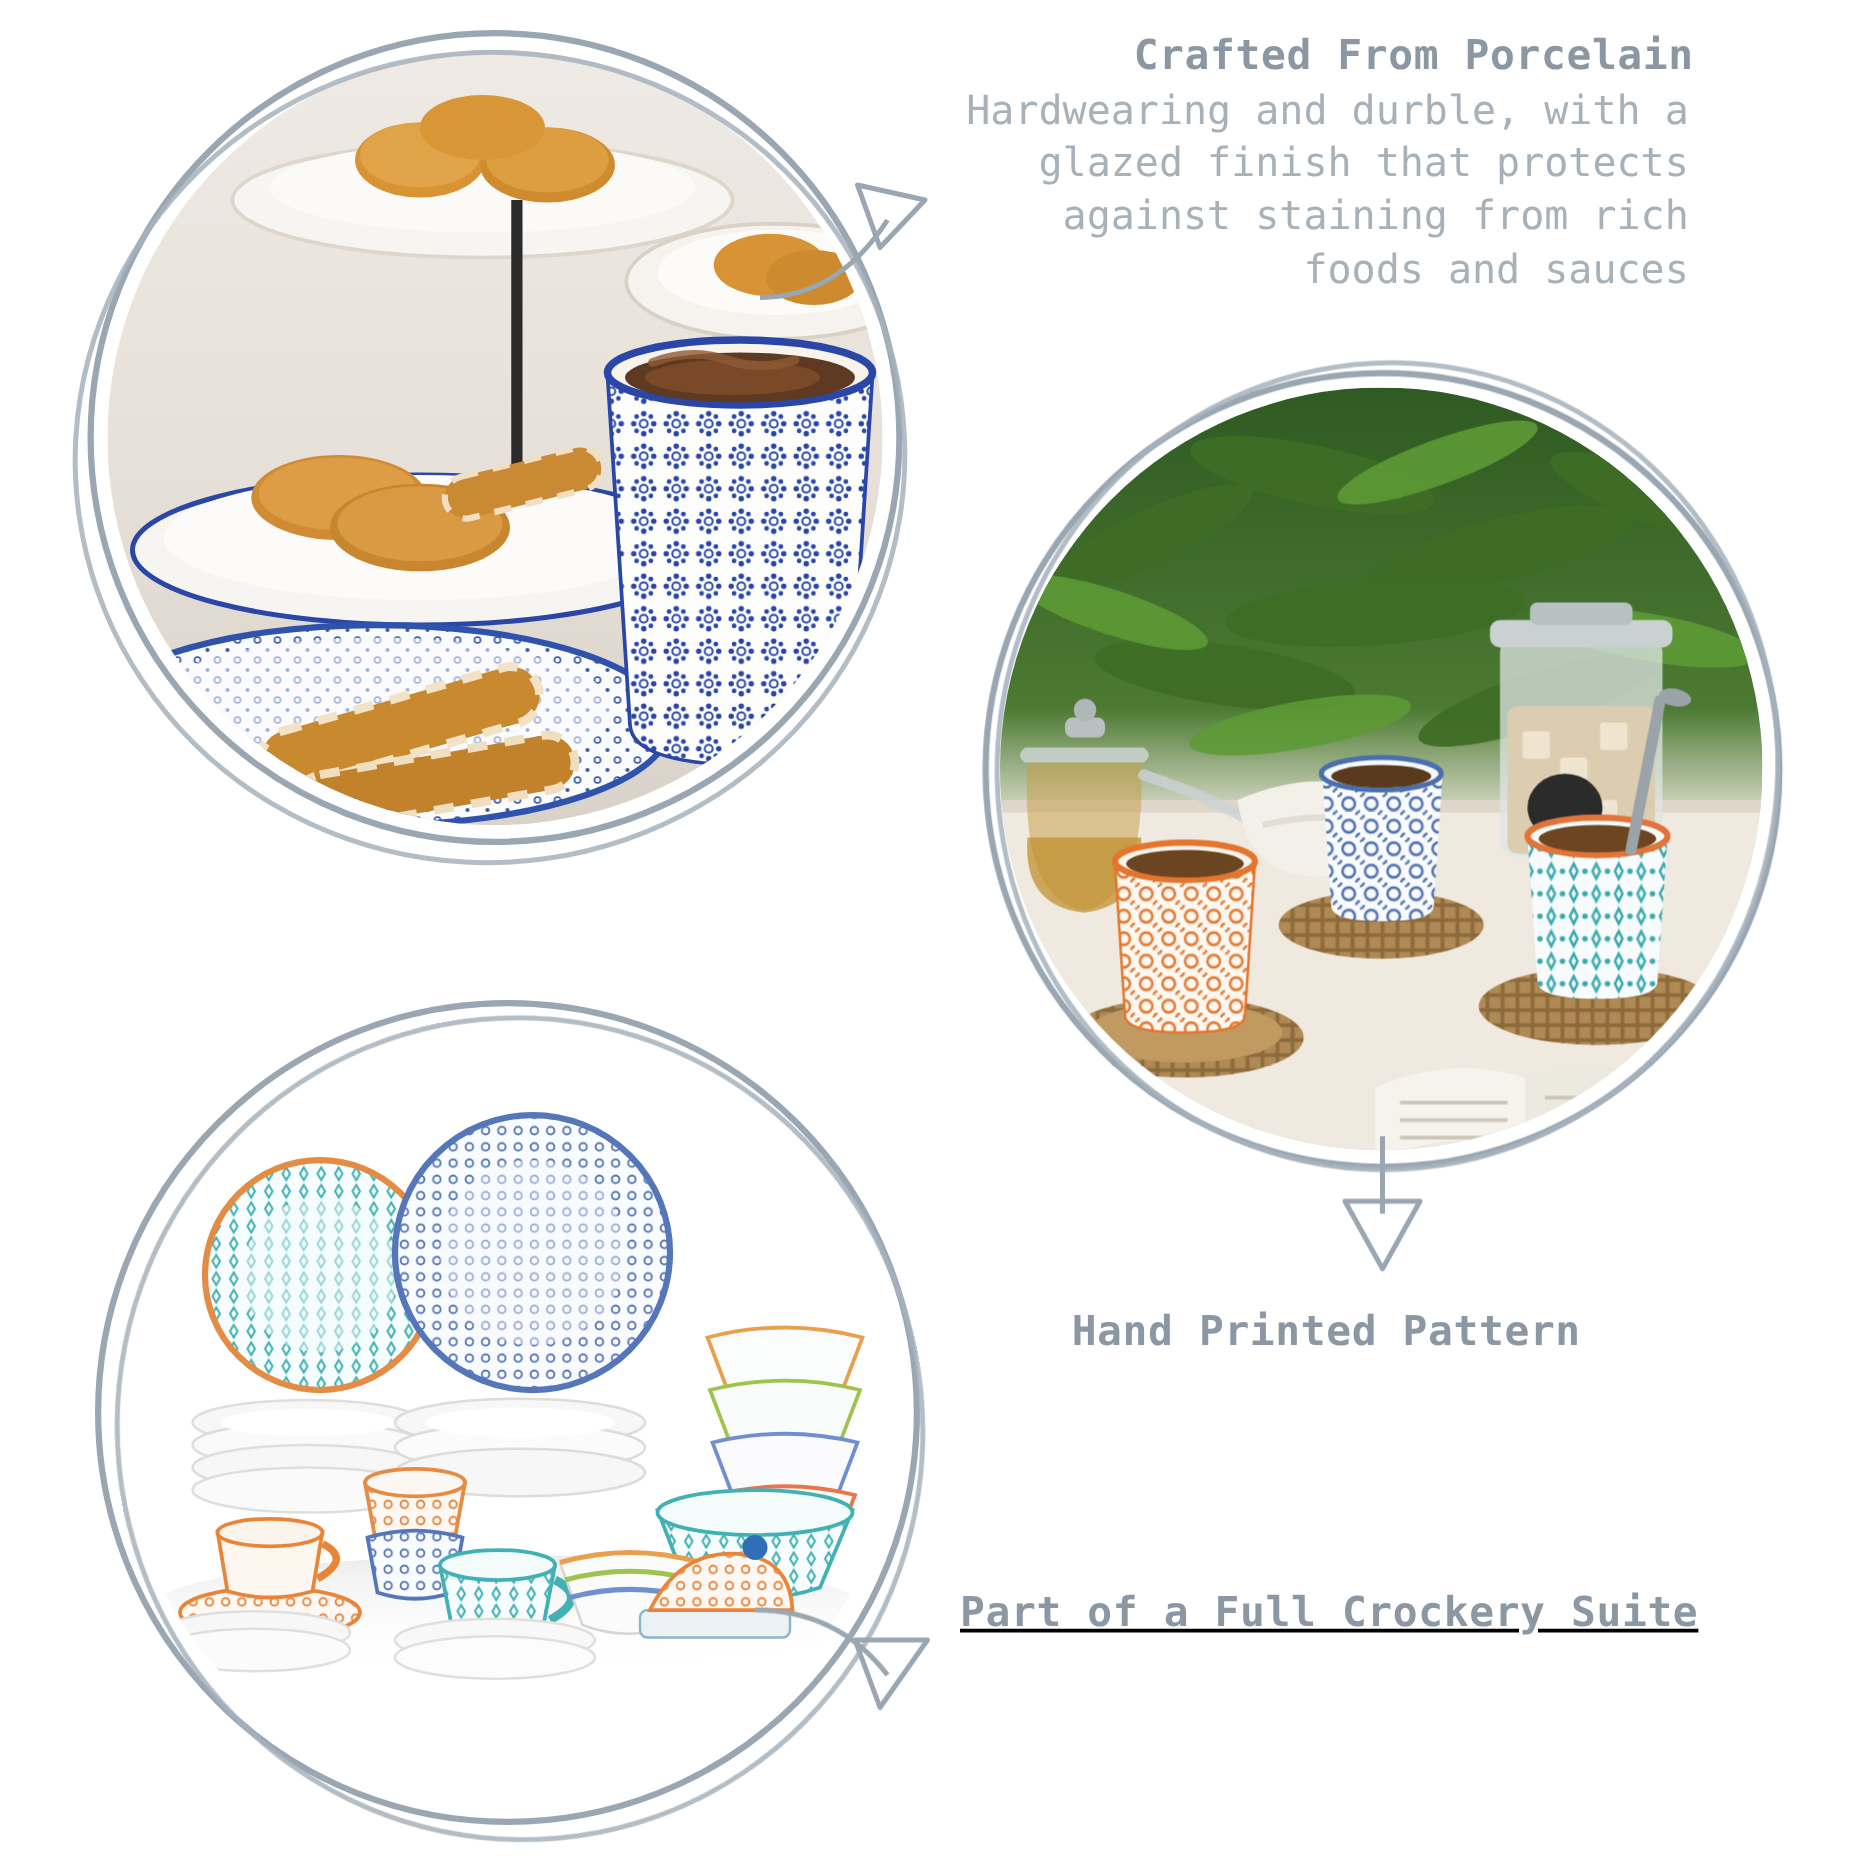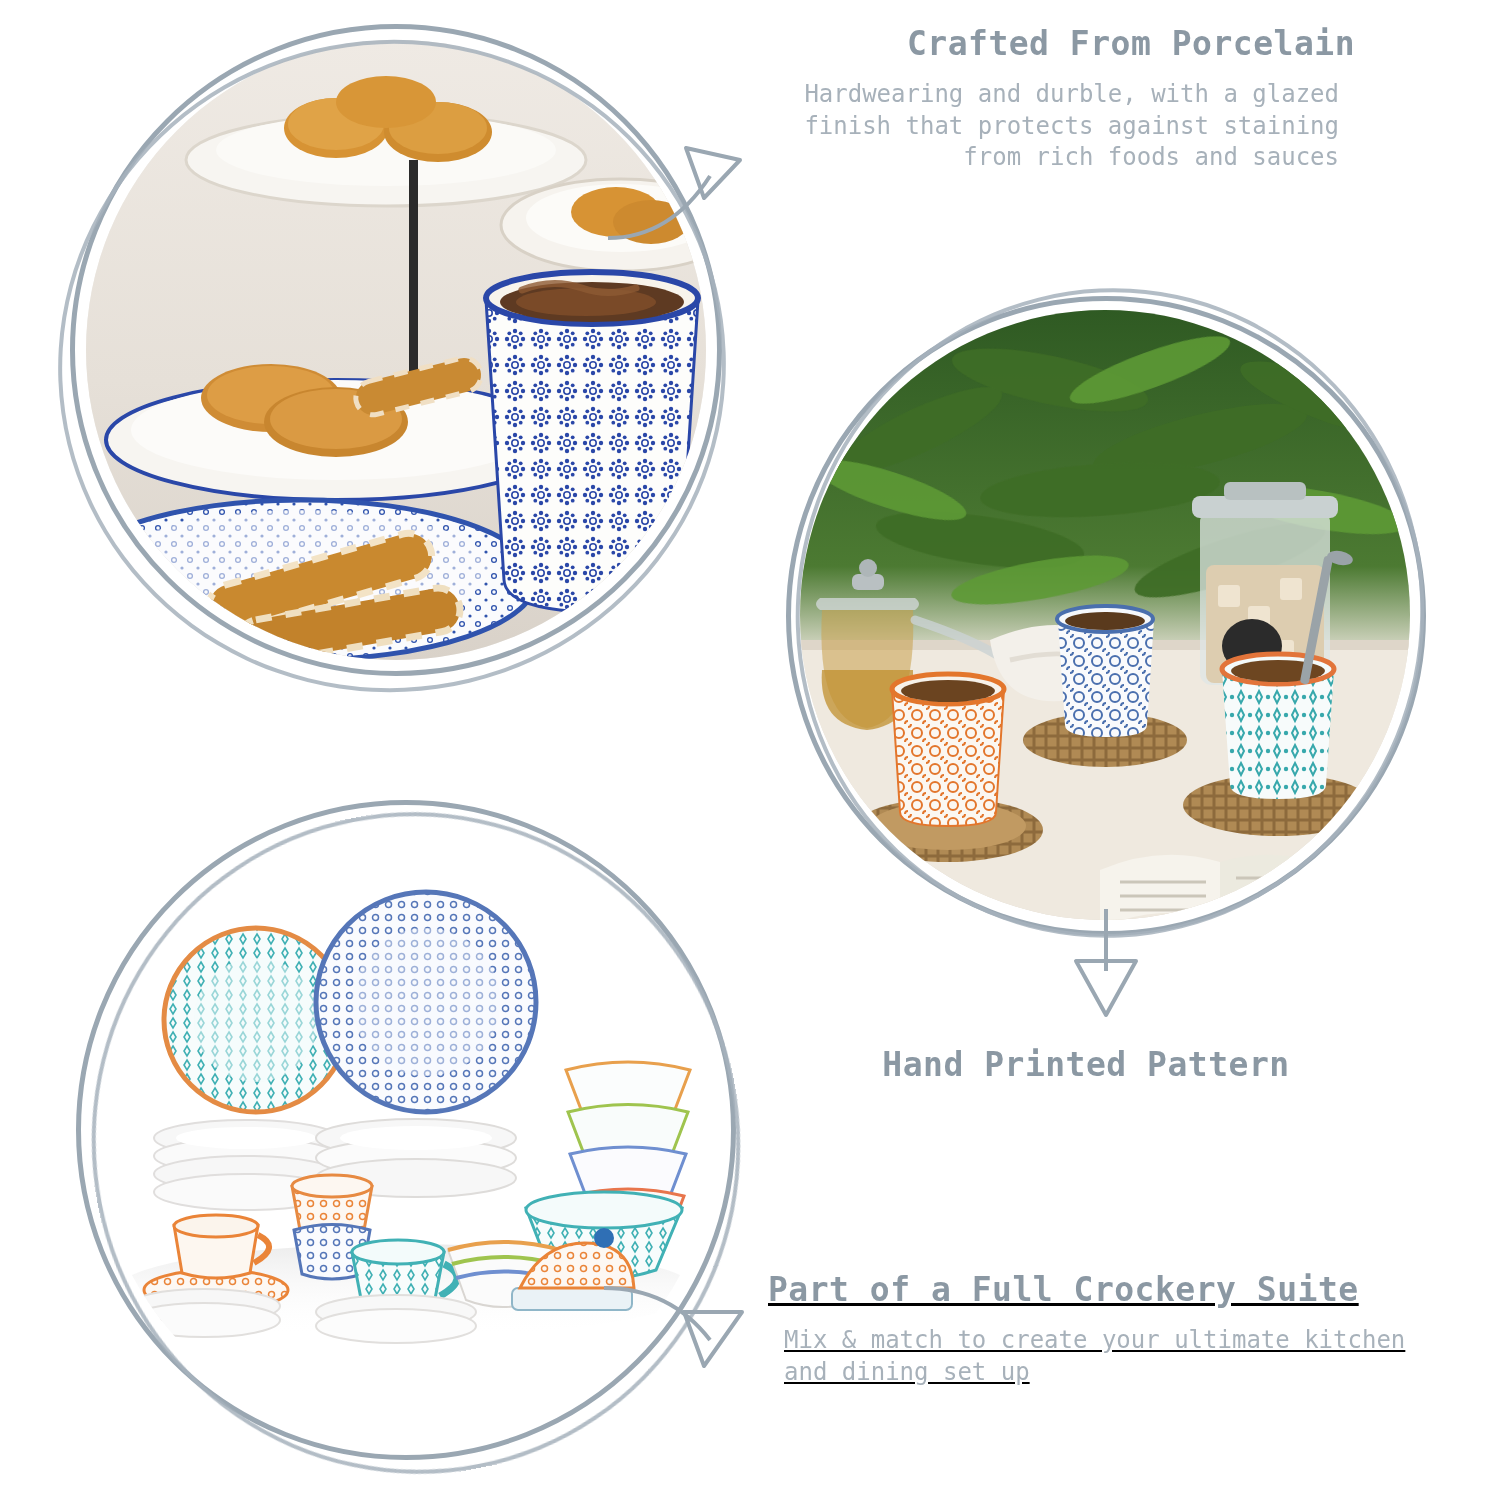--- a/index.html
+++ b/index.html
@@ -39,24 +39,24 @@
     font-family: "DejaVu Sans Mono", monospace;
     font-weight: bold;
     font-size: 33px;
     color: #8b98a3;
     letter-spacing: 0.5px;
     margin: 0 0 2px 0;
     white-space: nowrap;
   }
   .txt-body {
     font-family: "DejaVu Sans Mono", monospace;
-    font-size: 24px;
+    font-size: 32px;
     line-height: 1.32;
     color: #a7b1ba;
-    margin: 16px;
+    margin: 4px;
   }
   .align-right { text-align: right; }
   .align-center { text-align: center; }
 
   
   .arrow {
     position: absolute;
     pointer-events: none;
   }
 
@@ -387,32 +387,31 @@
   <div class="txt-block align-right" style="left:735px; top:24px; width:620px;">
     <div class="txt-title">Crafted From Porcelain</div>
     <div class="txt-body">Hardwearing and durble, with a glazed finish that protects against staining from rich foods and sauces</div>
   </div>
 
   <svg class="arrow" style="left:600px; top:120px; width:160px; height:130px;" viewBox="0 0 160 130">
     <path d="M8 118 Q70 118 110 56" fill="none" stroke="#9aa7b2" stroke-width="4"></path>
     <path d="M86 28 L140 40 L104 78 Z" fill="none" stroke="#9aa7b2" stroke-width="4" stroke-linejoin="round"></path>
   </svg>
 
-  <div class="txt-block align-center" style="left:736px; top:1045px; width:700px;">
+  <div class="txt-block align-center" style="left:711px; top:1045px; width:700px;">
     <div class="txt-title">Hand Printed Pattern</div>
   </div>
 
   <svg class="arrow" style="left:1040px; top:905px; width:130px; height:130px;" viewBox="0 0 130 130">
     <path d="M66 4 Q66 50 66 66" fill="none" stroke="#9aa7b2" stroke-width="4"></path>
     <path d="M36 56 L96 56 L66 110 Z" fill="none" stroke="#9aa7b2" stroke-width="4" stroke-linejoin="round"></path>
   </svg>
 
   <div class="txt-block" style="left:768px; top:1270px; width:700px;text-decoration:underline;">
     <div class="txt-title">Part of a Full Crockery Suite</div>
-    <div class="txt-body">Mix &amp; match to create your ultimate kitchen and dining set up</div>
   </div>
 
   <svg class="arrow" style="left:600px; top:1270px; width:170px; height:120px;" viewBox="0 0 170 120">
     <path d="M4 18 Q70 18 110 70" fill="none" stroke="#9aa7b2" stroke-width="4"></path>
     <path d="M84 42 L142 42 L104 96 Z" fill="none" stroke="#9aa7b2" stroke-width="4" stroke-linejoin="round"></path>
   </svg>
 
 </div>
 
 </body></html>

